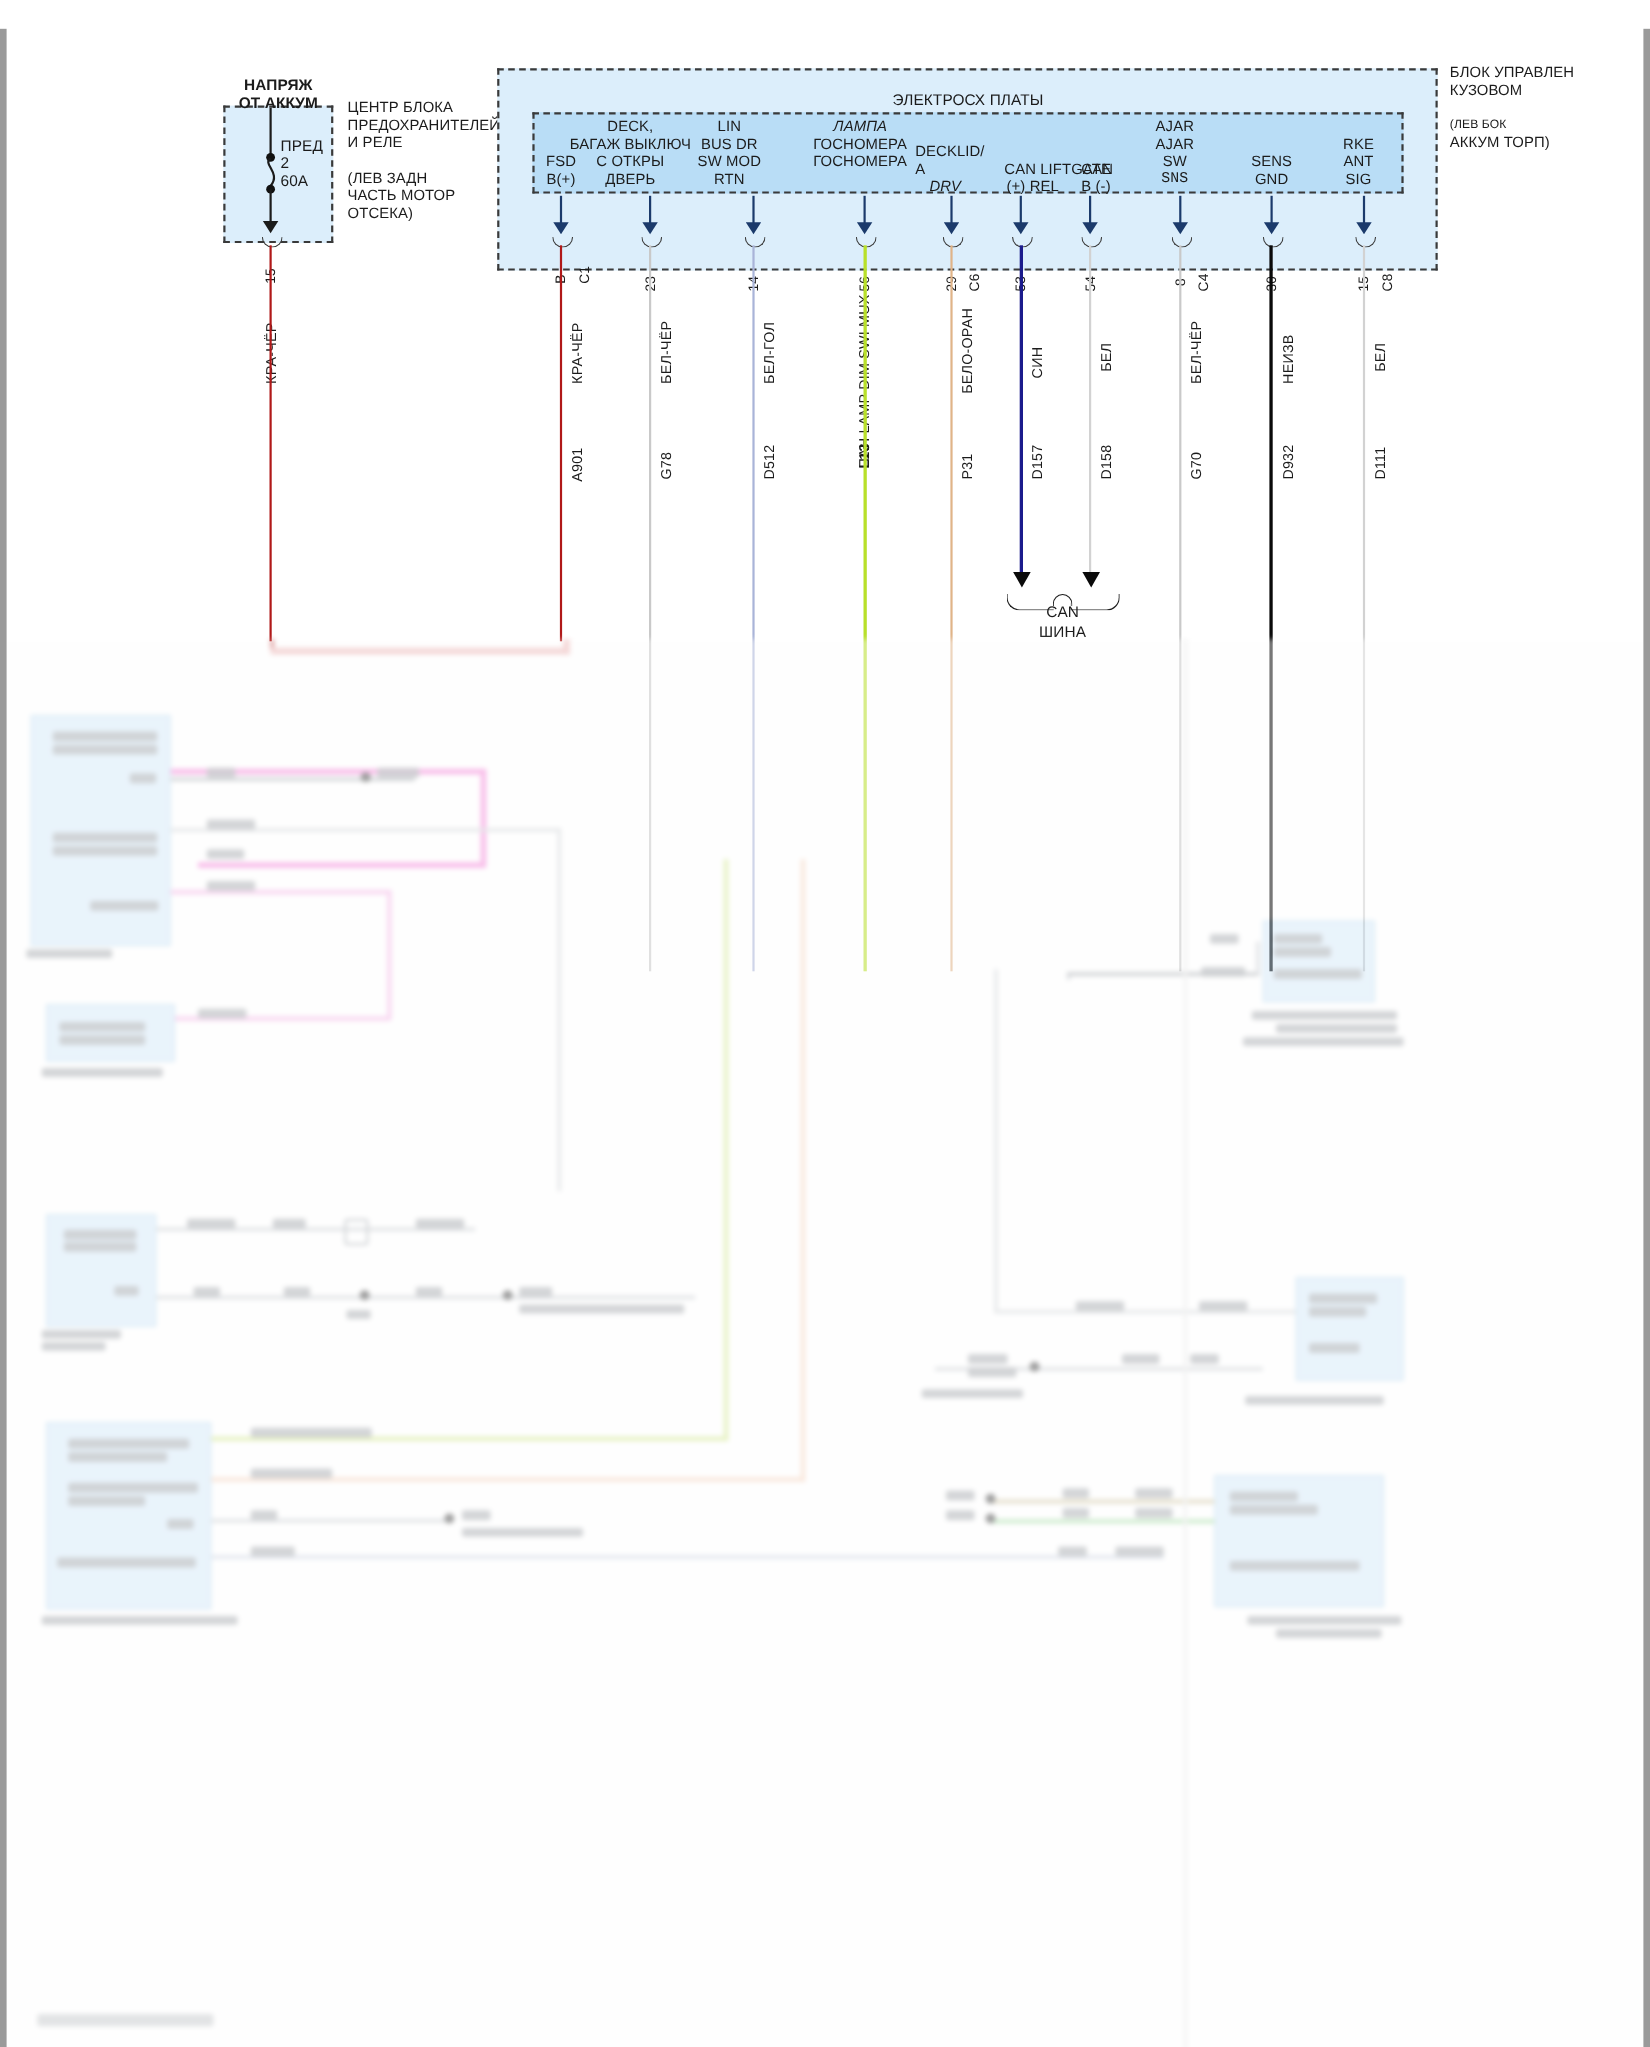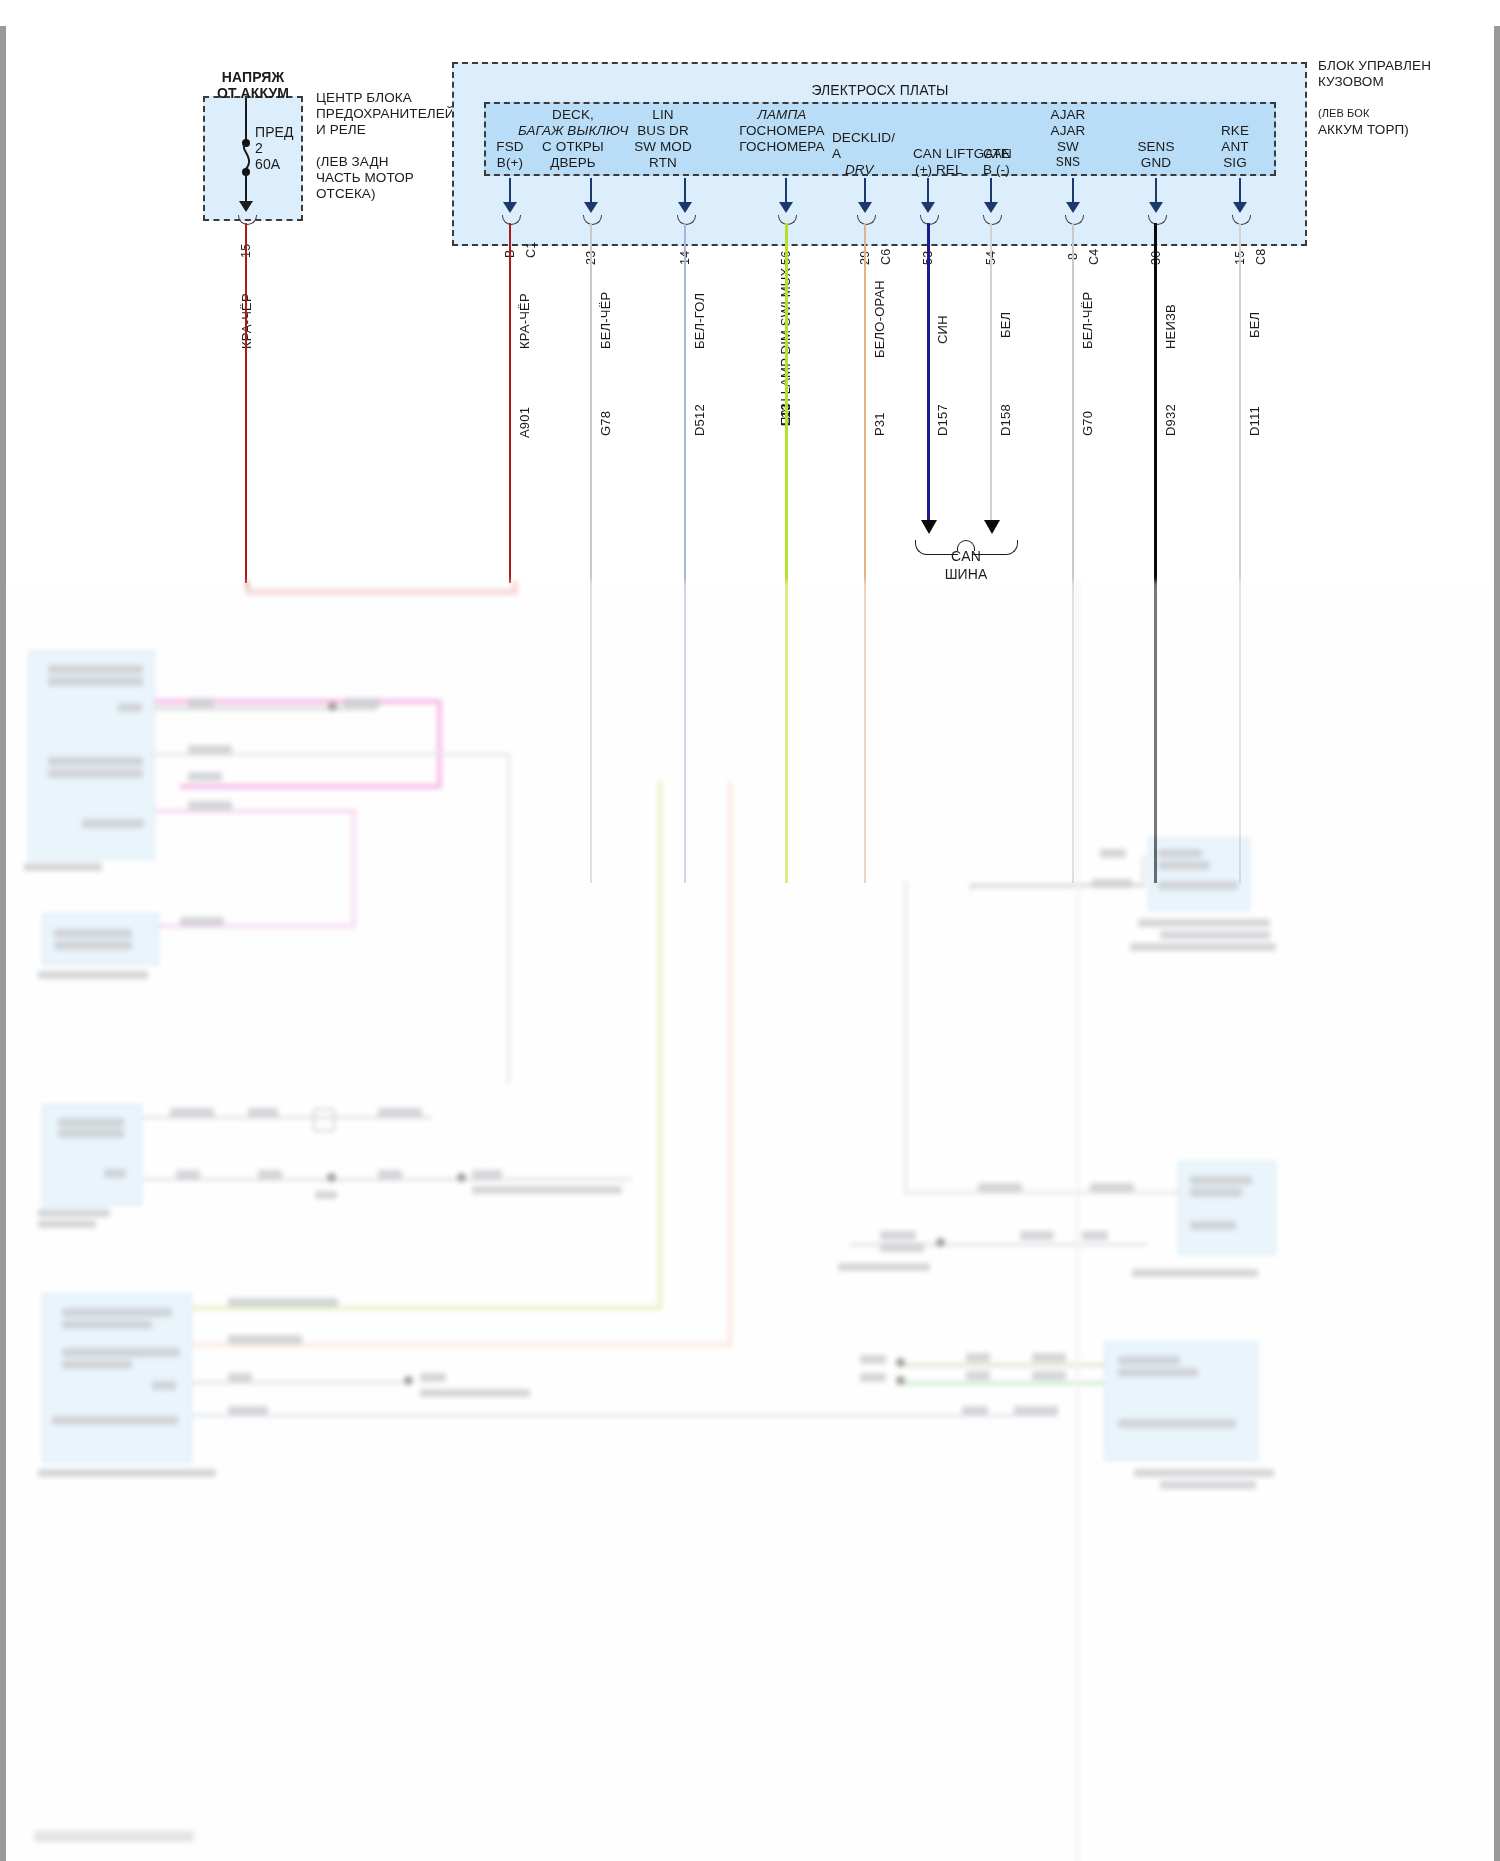--- a/index.html
+++ b/index.html
@@ -168,21 +168,21 @@
     <div class="abs" style="left:509px;top:152px;width:2px;height:26px;background:#1b3a6b;"></div>
     <div class="arrow" style="left:503px;top:176px;"></div>
     <div class="hook" style="left:502px;top:189px;"></div>
     <div class="vtxt sm" style="left:503px;top:232px;">B</div>
     <div class="vtxt sm" style="left:524px;top:232px;">C1</div>
     <div class="vtxt" style="left:517px;top:323px;">КРА-ЧЁР</div>
     <div class="vtxt" style="left:517px;top:412px;">A901</div>
     <div class="abs" style="left:509px;top:197px;width:2.4px;height:360px;background:#b01818;"></div>
 
     <div class="txt c" style="left:518px;top:81px;width:110px;">DECK,</div>
-    <div class="txt c" style="left:518px;top:97px;width:110px;font-style:italic;">БАГАЖ ВЫКЛЮЧ</div>
+    <div class="txt c" style="left:518px;top:97px;width:110px;">БАГАЖ ВЫКЛЮЧ</div>
     <div class="txt c" style="left:518px;top:113px;width:110px;">С ОТКРЫ</div>
     <div class="txt c" style="left:518px;top:129px;width:110px;">ДВЕРЬ</div>
     <div class="abs" style="left:590px;top:152px;width:2px;height:26px;background:#1b3a6b;"></div>
     <div class="arrow" style="left:584px;top:176px;"></div>
     <div class="hook" style="left:583px;top:189px;"></div>
     <div class="vtxt sm" style="left:584px;top:239px;">23</div>
     <div class="vtxt" style="left:598px;top:323px;">БЕЛ-ЧЁР</div>
     <div class="vtxt" style="left:598px;top:410px;">G78</div>
     <div class="abs" style="left:590px;top:197px;width:2.4px;height:660px;background:#c9c9c9;"></div>
 

